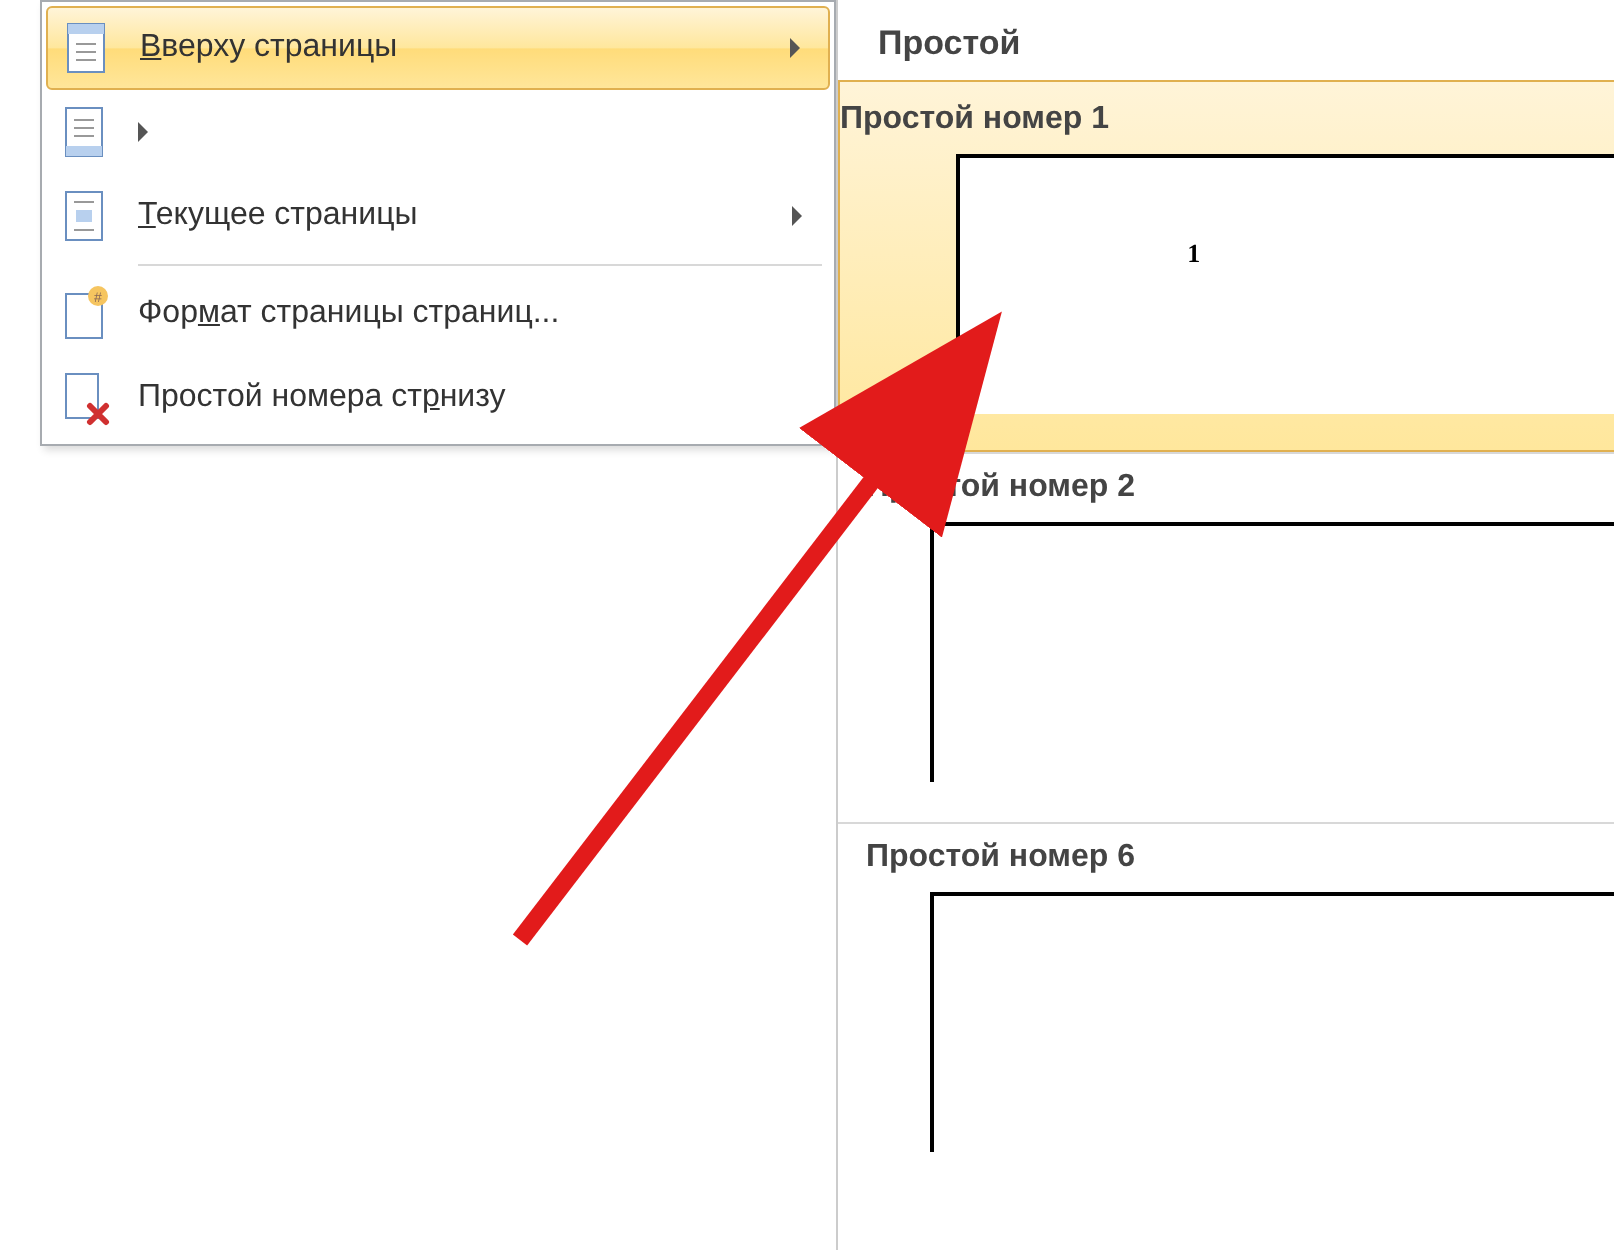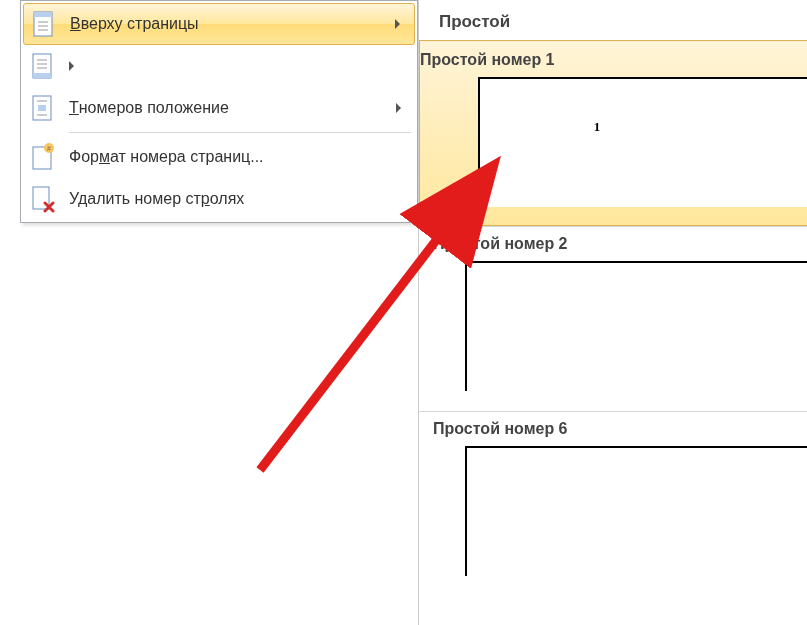--- a/index.html
+++ b/index.html
@@ -172,45 +172,45 @@
 
     <div class="menu-item">
       <span class="menu-icon">
         <svg class="doc-icon-svg" viewBox="0 0 24 28">
             <rect x="2" y="2" width="18" height="24" fill="#fff" stroke="#6a8fc0" stroke-width="1"></rect>
             <rect x="7" y="11" width="8" height="6" fill="#b8d0ee"></rect>
             <line x1="6" y1="7" x2="16" y2="7" stroke="#999" stroke-width="1"></line>
             <line x1="6" y1="21" x2="16" y2="21" stroke="#999" stroke-width="1"></line>
           </svg>
       </span>
-      <span class="menu-label"><span></span><span class="underline">Т</span><span>номеров положение</span></span>
+      <span class="menu-label"><span></span><span class="underline">Т</span><span>екущее страницы</span></span>
       <span class="submenu-arrow"></span>
     </div>
 
     <div class="menu-separator"></div>
 
     <div class="menu-item">
       <span class="menu-icon">
         <svg class="doc-icon-svg" viewBox="0 0 24 28">
             <rect x="2" y="4" width="18" height="22" fill="#fff" stroke="#6a8fc0" stroke-width="1"></rect>
             <circle cx="18" cy="5" r="5" fill="#f6c560"></circle>
             <text x="18" y="8" font-size="7" text-anchor="middle" fill="#865">#</text>
           </svg>
       </span>
-      <span class="menu-label"><span>Фор</span><span class="underline">м</span><span>ат номера страниц...</span></span>
+      <span class="menu-label"><span>Фор</span><span class="underline">м</span><span>ат страницы страниц...</span></span>
     </div>
 
     <div class="menu-item">
       <span class="menu-icon">
         <svg class="doc-icon-svg" viewBox="0 0 24 28">
             <rect x="2" y="2" width="16" height="22" fill="#fff" stroke="#6a8fc0" stroke-width="1"></rect>
             <path d="M14 18 L22 26 M22 18 L14 26" stroke="#d03030" stroke-width="3" stroke-linecap="round"></path>
           </svg>
       </span>
-      <span class="menu-label"><span>Удалить номер ст</span><span class="underline">р</span><span>олях</span></span>
+      <span class="menu-label"><span>Простой номера ст</span><span class="underline">р</span><span>низу</span></span>
     </div>
 
   </div>
 
   <div class="right-panel">
     <div class="gallery-header">Простой</div>
 
     <div class="gallery-item highlighted">
       <div class="gallery-item-title">Простой номер 1</div>
       <div class="gallery-preview">

